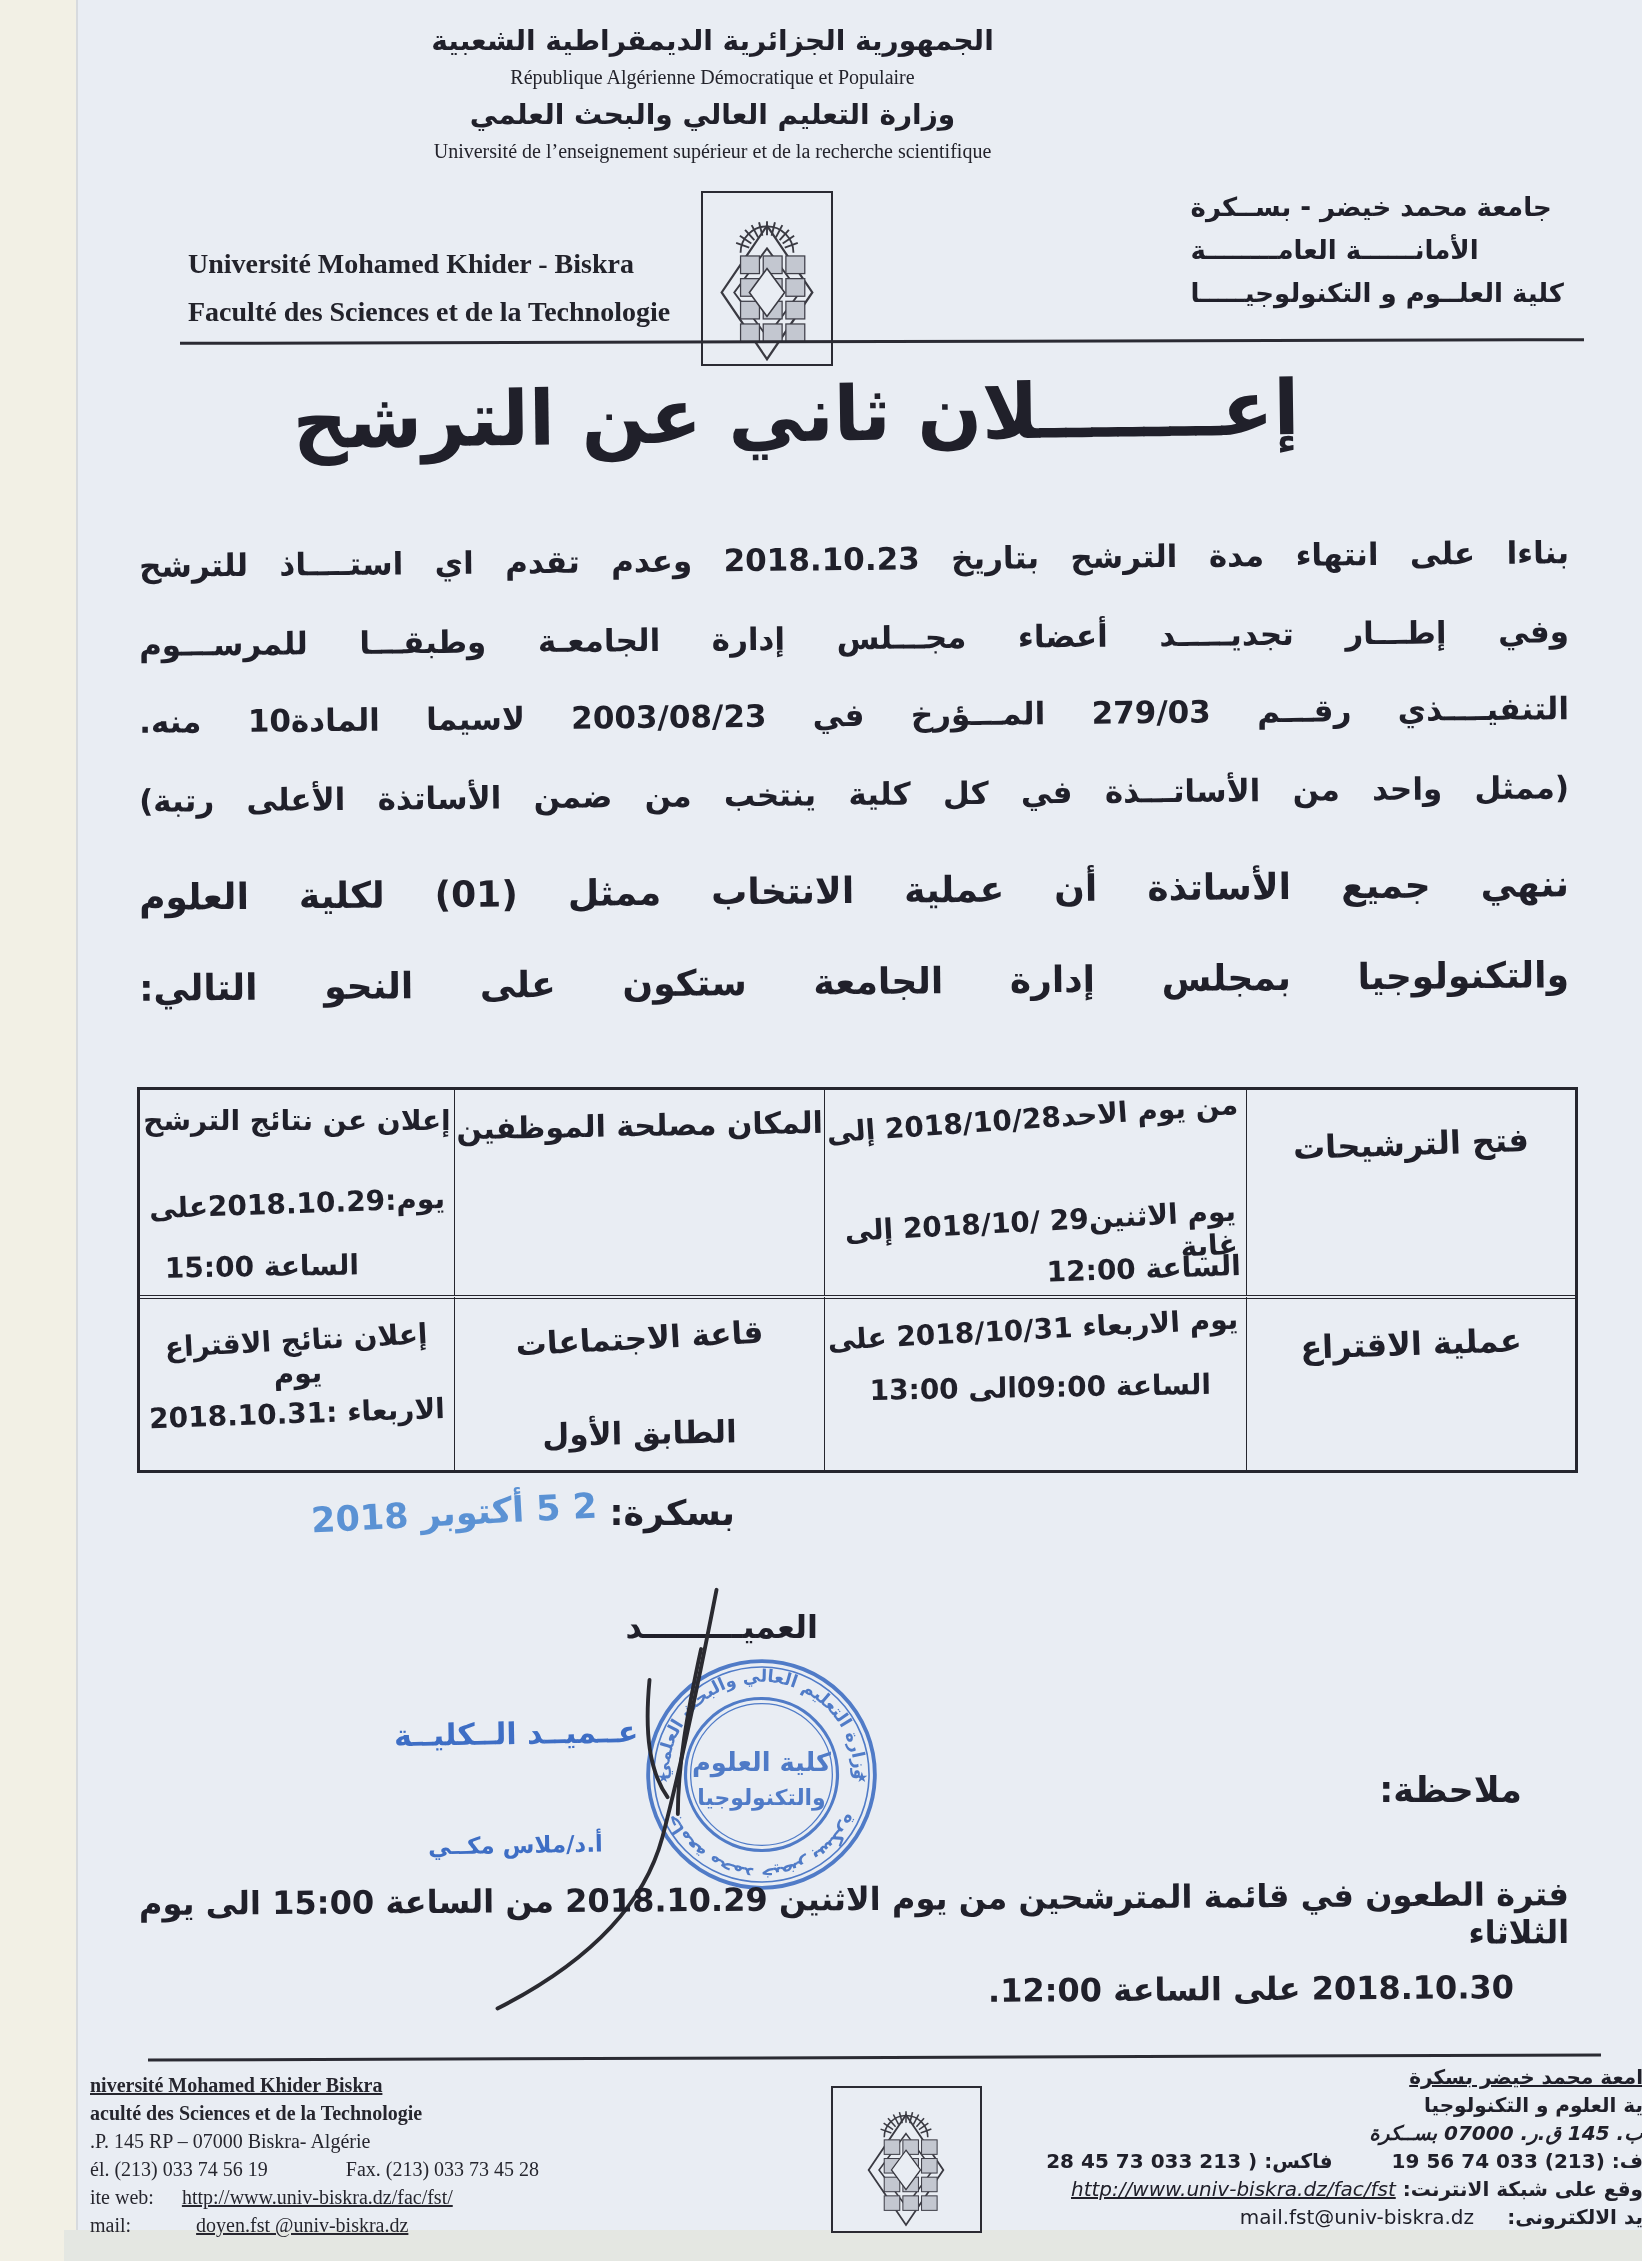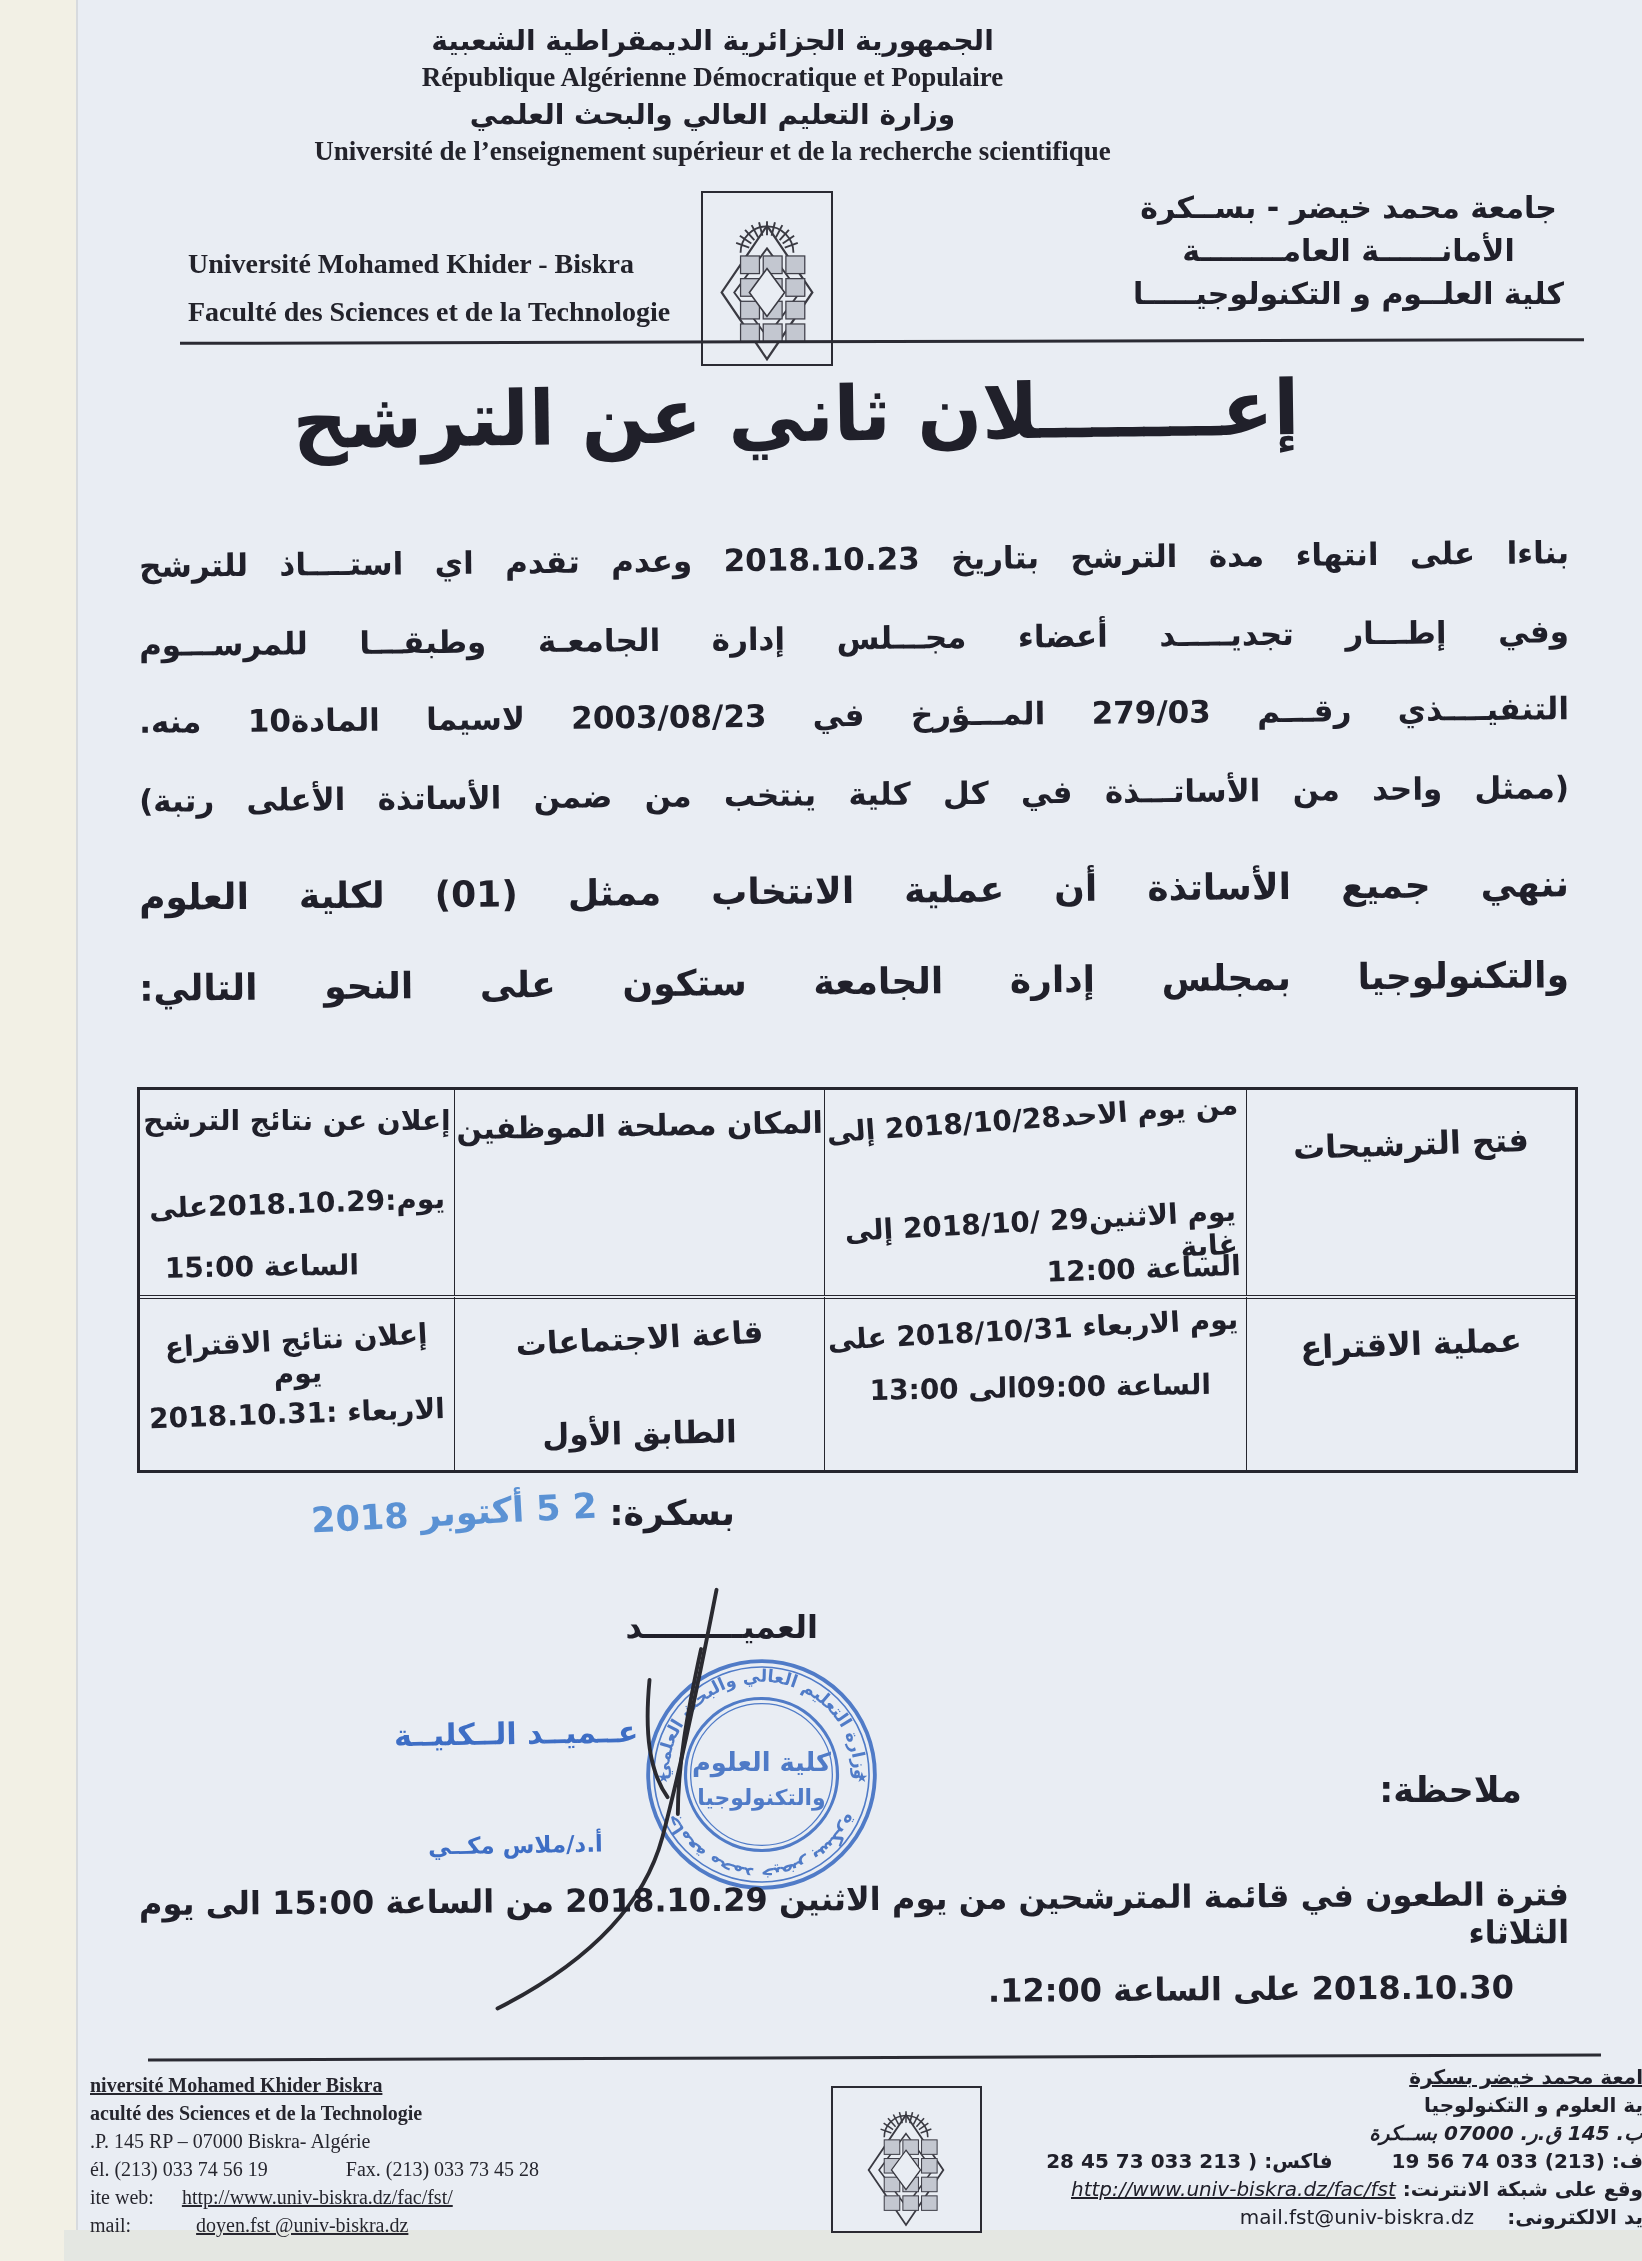--- a/index.html
+++ b/index.html
@@ -10,24 +10,24 @@
   .fr{font-family:"Liberation Serif",serif;font-weight:bold;color:#23232b;}
   .center{text-align:center;}
   .blue{color:#3e6ec5;}
   
   #scan-left{left:0;top:0;width:76px;height:2261px;background:#f2f0e5;}
   #scan-left-shadow{left:76px;top:0;width:1.9px;height:2261px;background:#d7dade;}
   #scan-bottom{left:64px;top:2230px;width:1578px;height:31px;background:#e4e7e2;}
   
   #hdr{left:0;top:19.3px;width:1425px;text-align:center;}
   .hdr-ar{font-size:28px;line-height:43px;}
-  .hdr-fr{font-size:27px;line-height:31px;font-weight:bold;}
+  .hdr-fr{font-size:20px;line-height:31px;font-weight:normal;}
   
   #lh-left{left:188px;top:240px;font-size:28px;line-height:48px;}
-  #lh-right{right:79px;top:186px;font-size:30px;line-height:43px;text-align:center;}
+  #lh-right{right:79px;top:186px;font-size:26px;line-height:43px;text-align:left;}
   .logo-box{border:2.6px solid #2b2b33;background:#e9edf3;}
   #top-rule{left:180px;top:340px;width:1404px;height:3.2px;background:#2b2b33;transform:rotate(-0.15deg);}
   
   #title{left:139px;top:370px;width:1314px;text-align:center;font-size:76px;transform:rotate(-0.8deg);}
   .bodyline{left:139px;width:1430px;font-size:31px;text-align:justify;text-align-last:justify;transform:rotate(-0.55deg);}
   .bodyline.big{font-size:36px;}
   
   #tbl{left:137px;top:1087px;width:1435px;border:3.2px solid #26262e;display:grid;
        grid-template-columns:314px 370px 422px 1fr;grid-template-rows:205px 175px;}
   .cell{position:relative;border-left:1.9px solid #26262e;}

